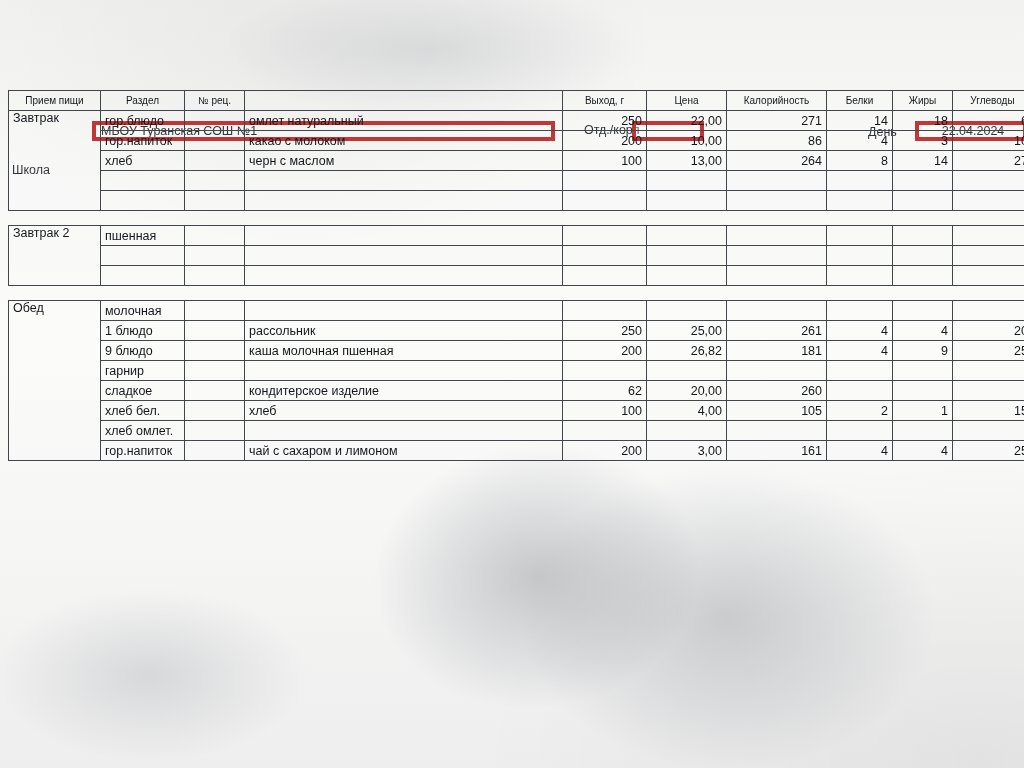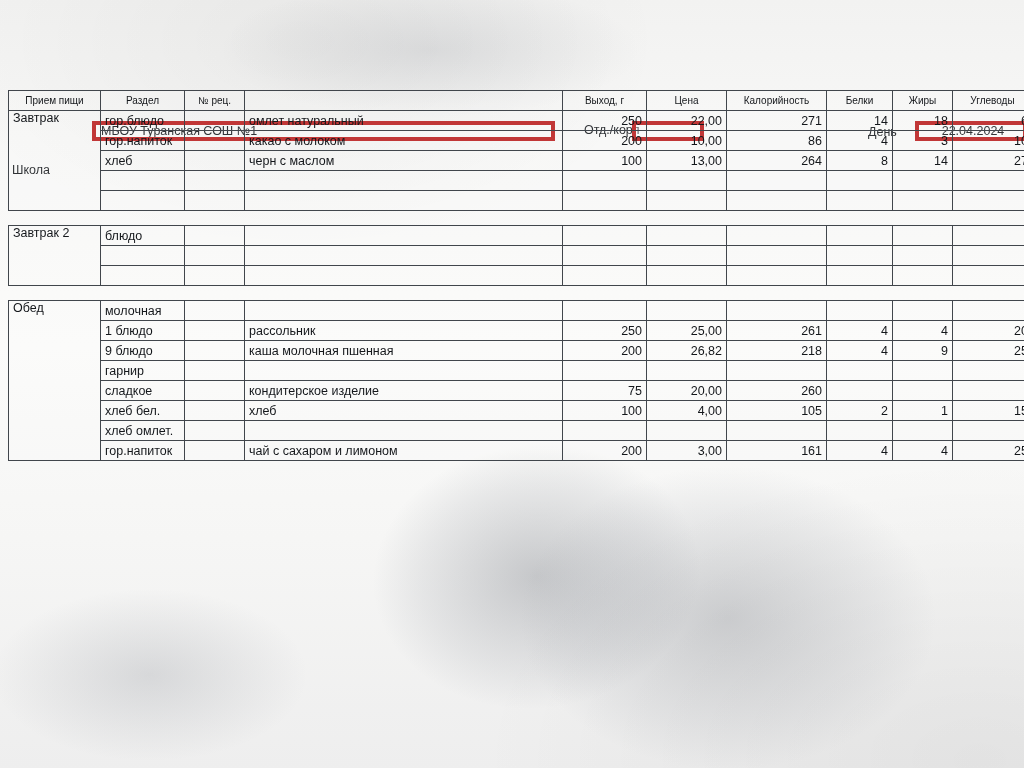--- a/index.html
+++ b/index.html
@@ -254,21 +254,21 @@
           <td class="num"></td>
           <td class="num"></td>
           <td class="num"></td>
           <td class="num"></td>
         </tr>
         <tr style="height: 14px;">
           <td colspan="10" style="border: none; height: 14px; background: transparent;"></td>
         </tr>
         <tr>
           <td class="group txt" rowspan="3">Завтрак 2</td>
-          <td class="txt">блюдо</td>
+          <td class="txt">пшенная</td>
           <td class="txt"></td>
           <td class="txt"></td>
           <td class="num"></td>
           <td class="num"></td>
           <td class="num"></td>
           <td class="num"></td>
           <td class="num"></td>
           <td class="num"></td>
         </tr>
         <tr>
@@ -318,41 +318,41 @@
           <td class="num">4</td>
           <td class="num">4</td>
           <td class="num">20</td>
         </tr>
         <tr>
           <td class="txt">9 блюдо</td>
           <td class="txt"></td>
           <td class="txt">каша молочная пшенная</td>
           <td class="num">200</td>
           <td class="num">26,82</td>
-          <td class="num">218</td>
+          <td class="num">181</td>
           <td class="num">4</td>
           <td class="num">9</td>
           <td class="num">25</td>
         </tr>
         <tr>
           <td class="txt">гарнир</td>
           <td class="txt"></td>
           <td class="txt"></td>
           <td class="num"></td>
           <td class="num"></td>
           <td class="num"></td>
           <td class="num"></td>
           <td class="num"></td>
           <td class="num"></td>
         </tr>
         <tr>
           <td class="txt">сладкое</td>
           <td class="txt"></td>
           <td class="txt">кондитерское изделие</td>
-          <td class="num">75</td>
+          <td class="num">62</td>
           <td class="num">20,00</td>
           <td class="num">260</td>
           <td class="num"></td>
           <td class="num"></td>
           <td class="num"></td>
         </tr>
         <tr>
           <td class="txt">хлеб бел.</td>
           <td class="txt"></td>
           <td class="txt">хлеб</td>

